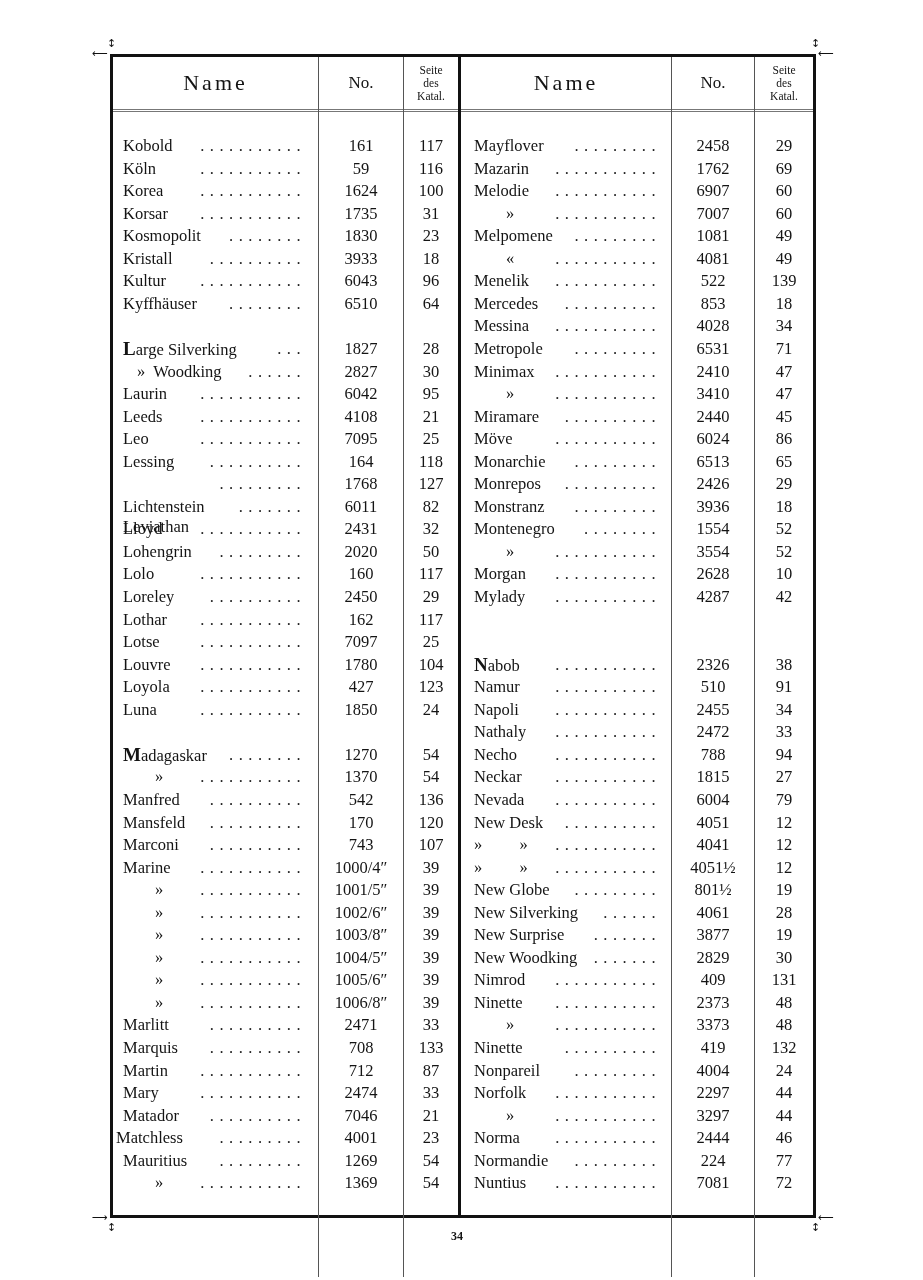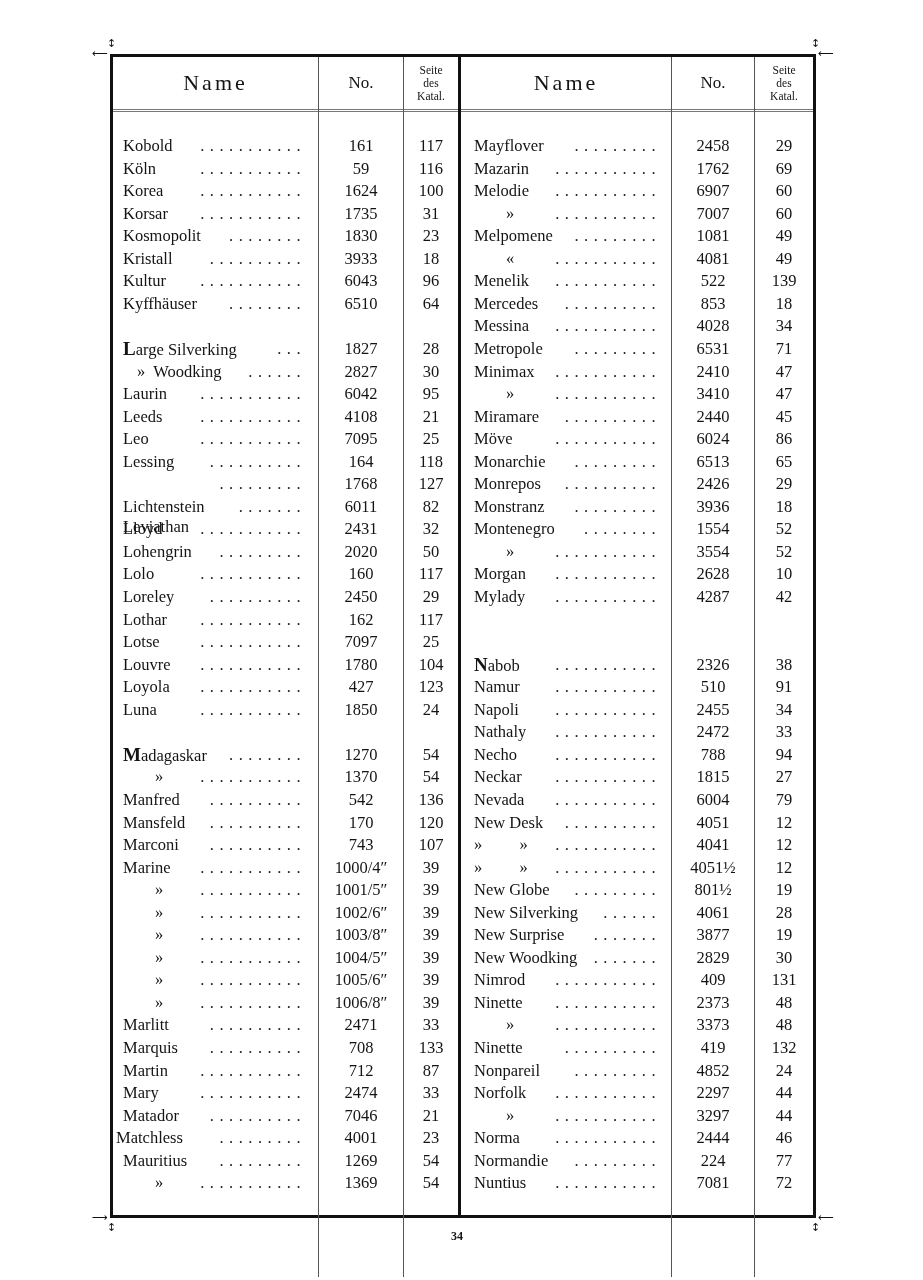--- a/index.html
+++ b/index.html
@@ -576,21 +576,21 @@
       </div>
       <div class="row" style="top: 902px;">
         <span class="nm" style="left: 13px;">Ninette</span>
         <span class="dots" style="right: 152px;">..........</span>
         <span class="no" style="left: 211px; width: 82px;">419</span>
         <span class="pg" style="left: 294px; width: 58px;">132</span>
       </div>
       <div class="row" style="top: 924.55px;">
         <span class="nm" style="left: 13px;">Nonpareil</span>
         <span class="dots" style="right: 152px;">.........</span>
-        <span class="no" style="left: 211px; width: 82px;">4852</span>
+        <span class="no" style="left: 211px; width: 82px;">4004</span>
         <span class="pg" style="left: 294px; width: 58px;">24</span>
       </div>
       <div class="row" style="top: 947.1px;">
         <span class="nm" style="left: 13px;">Norfolk</span>
         <span class="dots" style="right: 152px;">...........</span>
         <span class="no" style="left: 211px; width: 82px;">2297</span>
         <span class="pg" style="left: 294px; width: 58px;">44</span>
       </div>
       <div class="row" style="top: 969.65px;">
         <span class="nm" style="left: 45px;">»</span>

